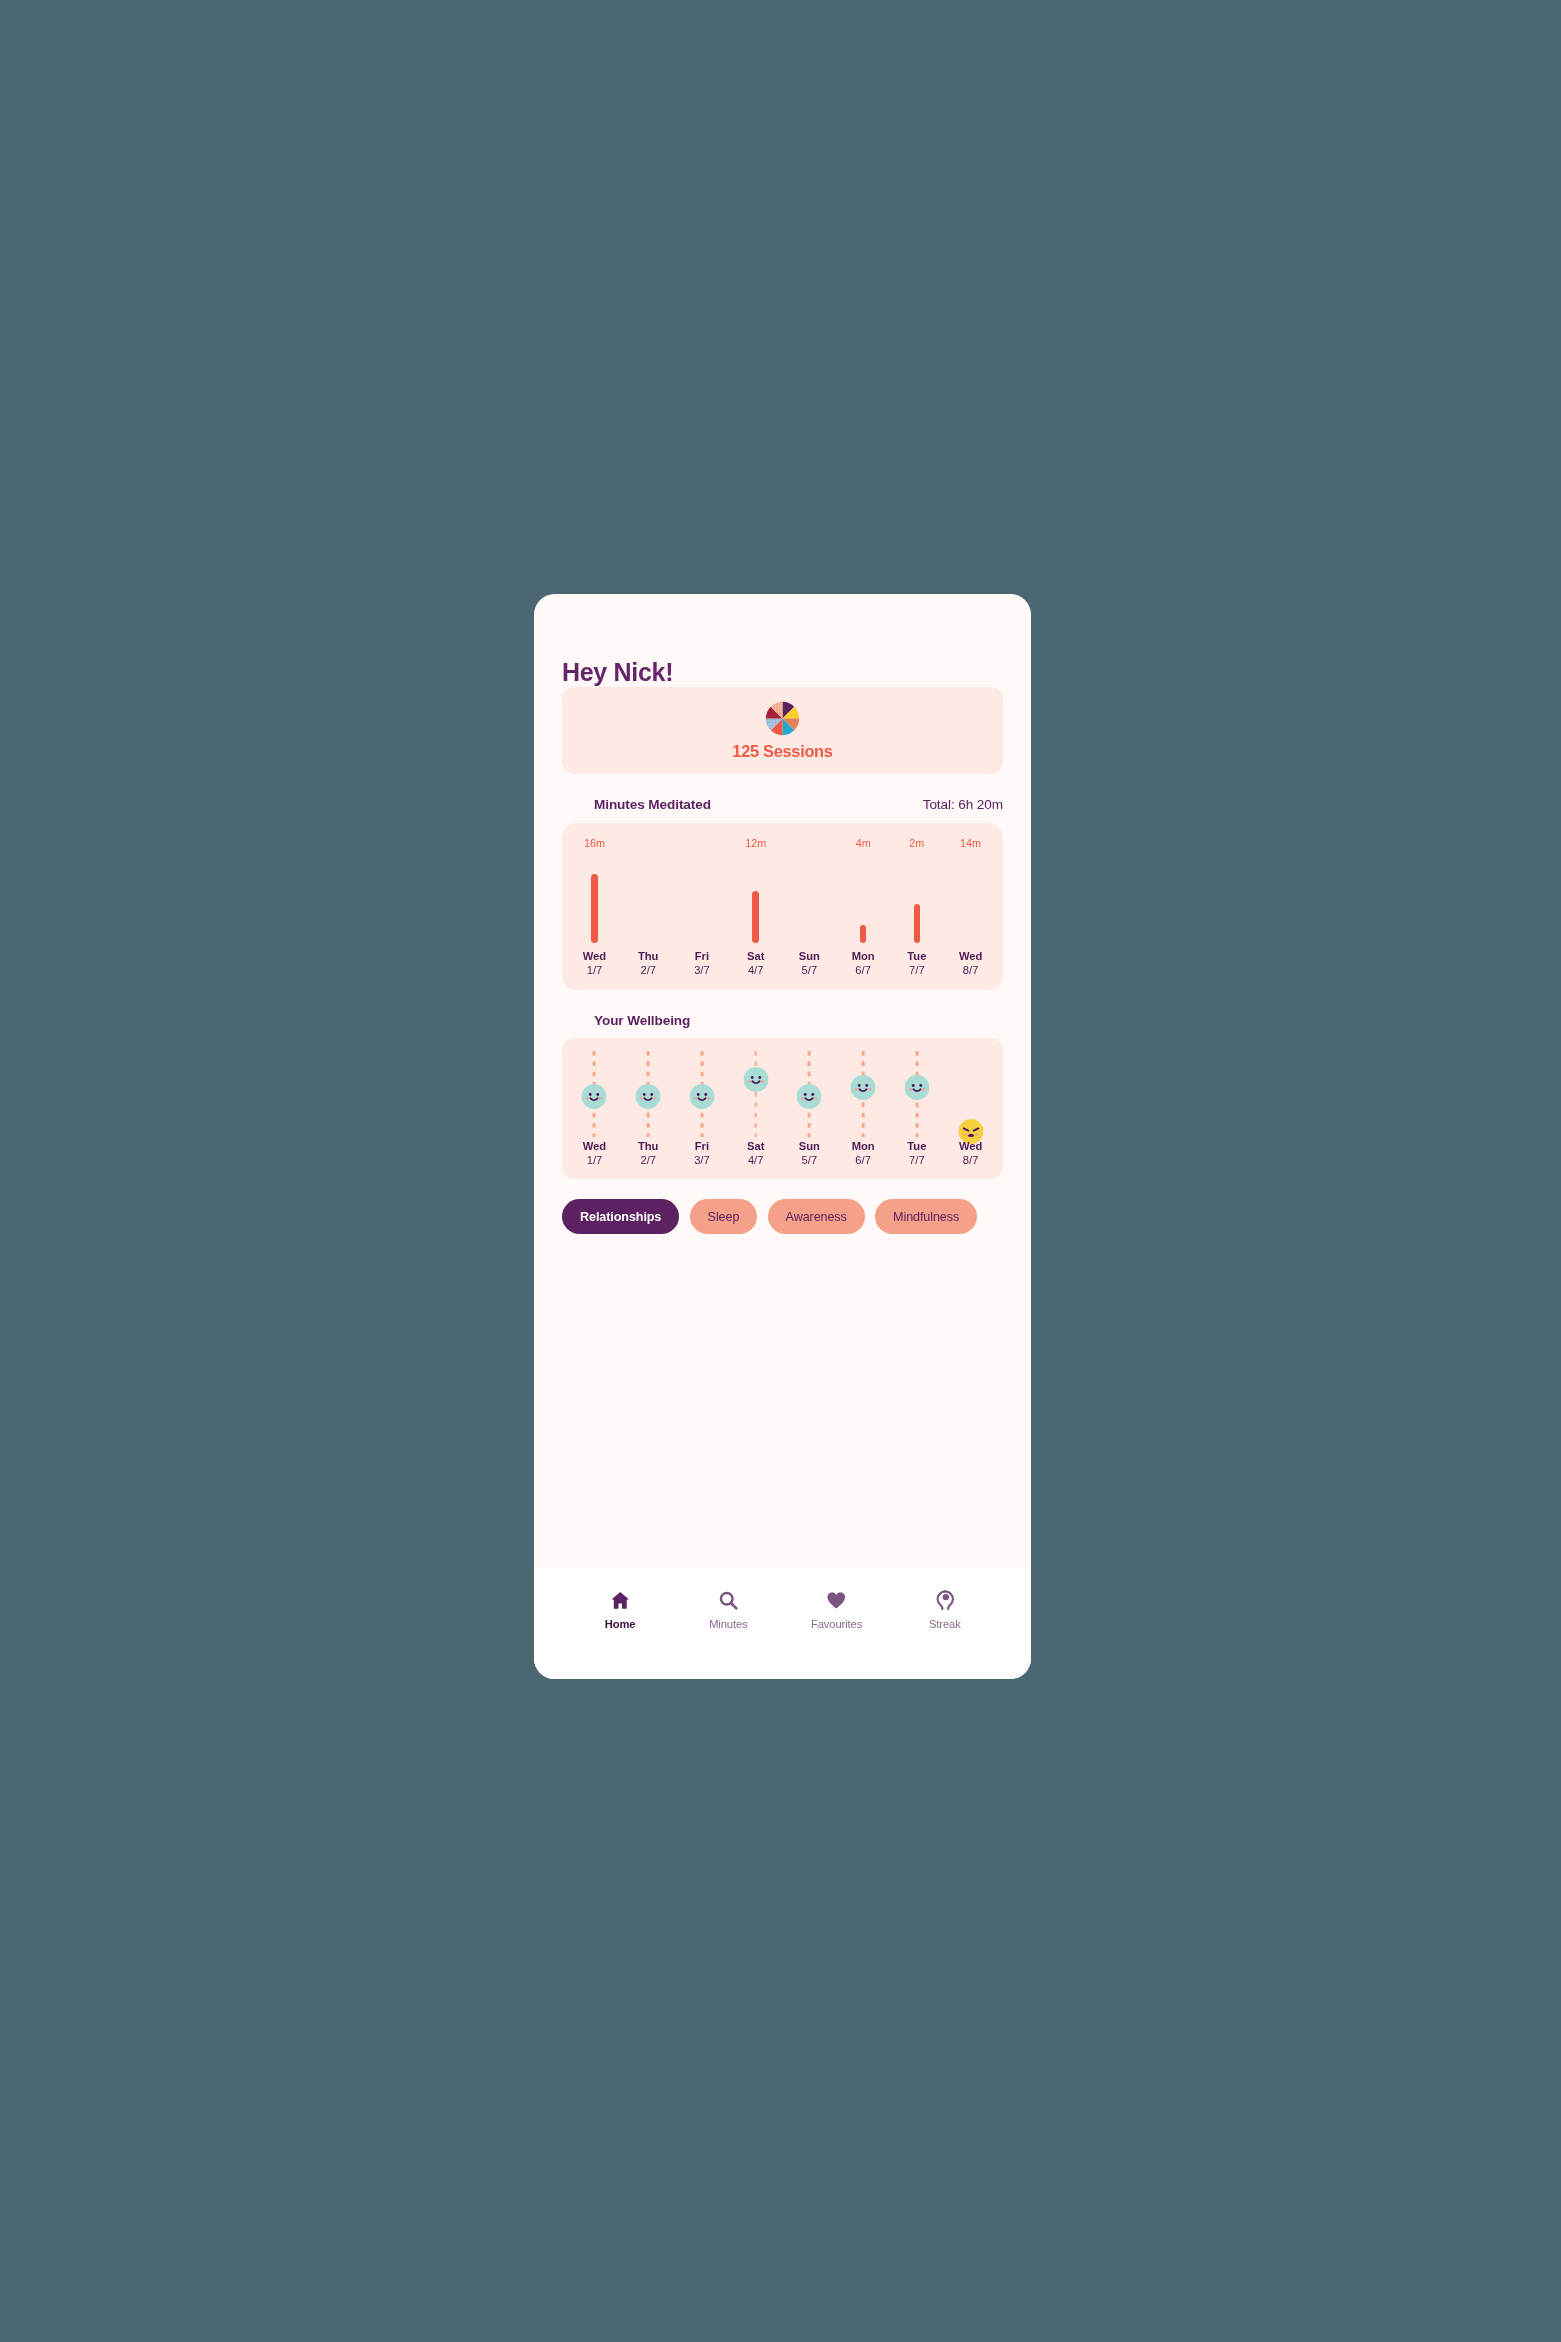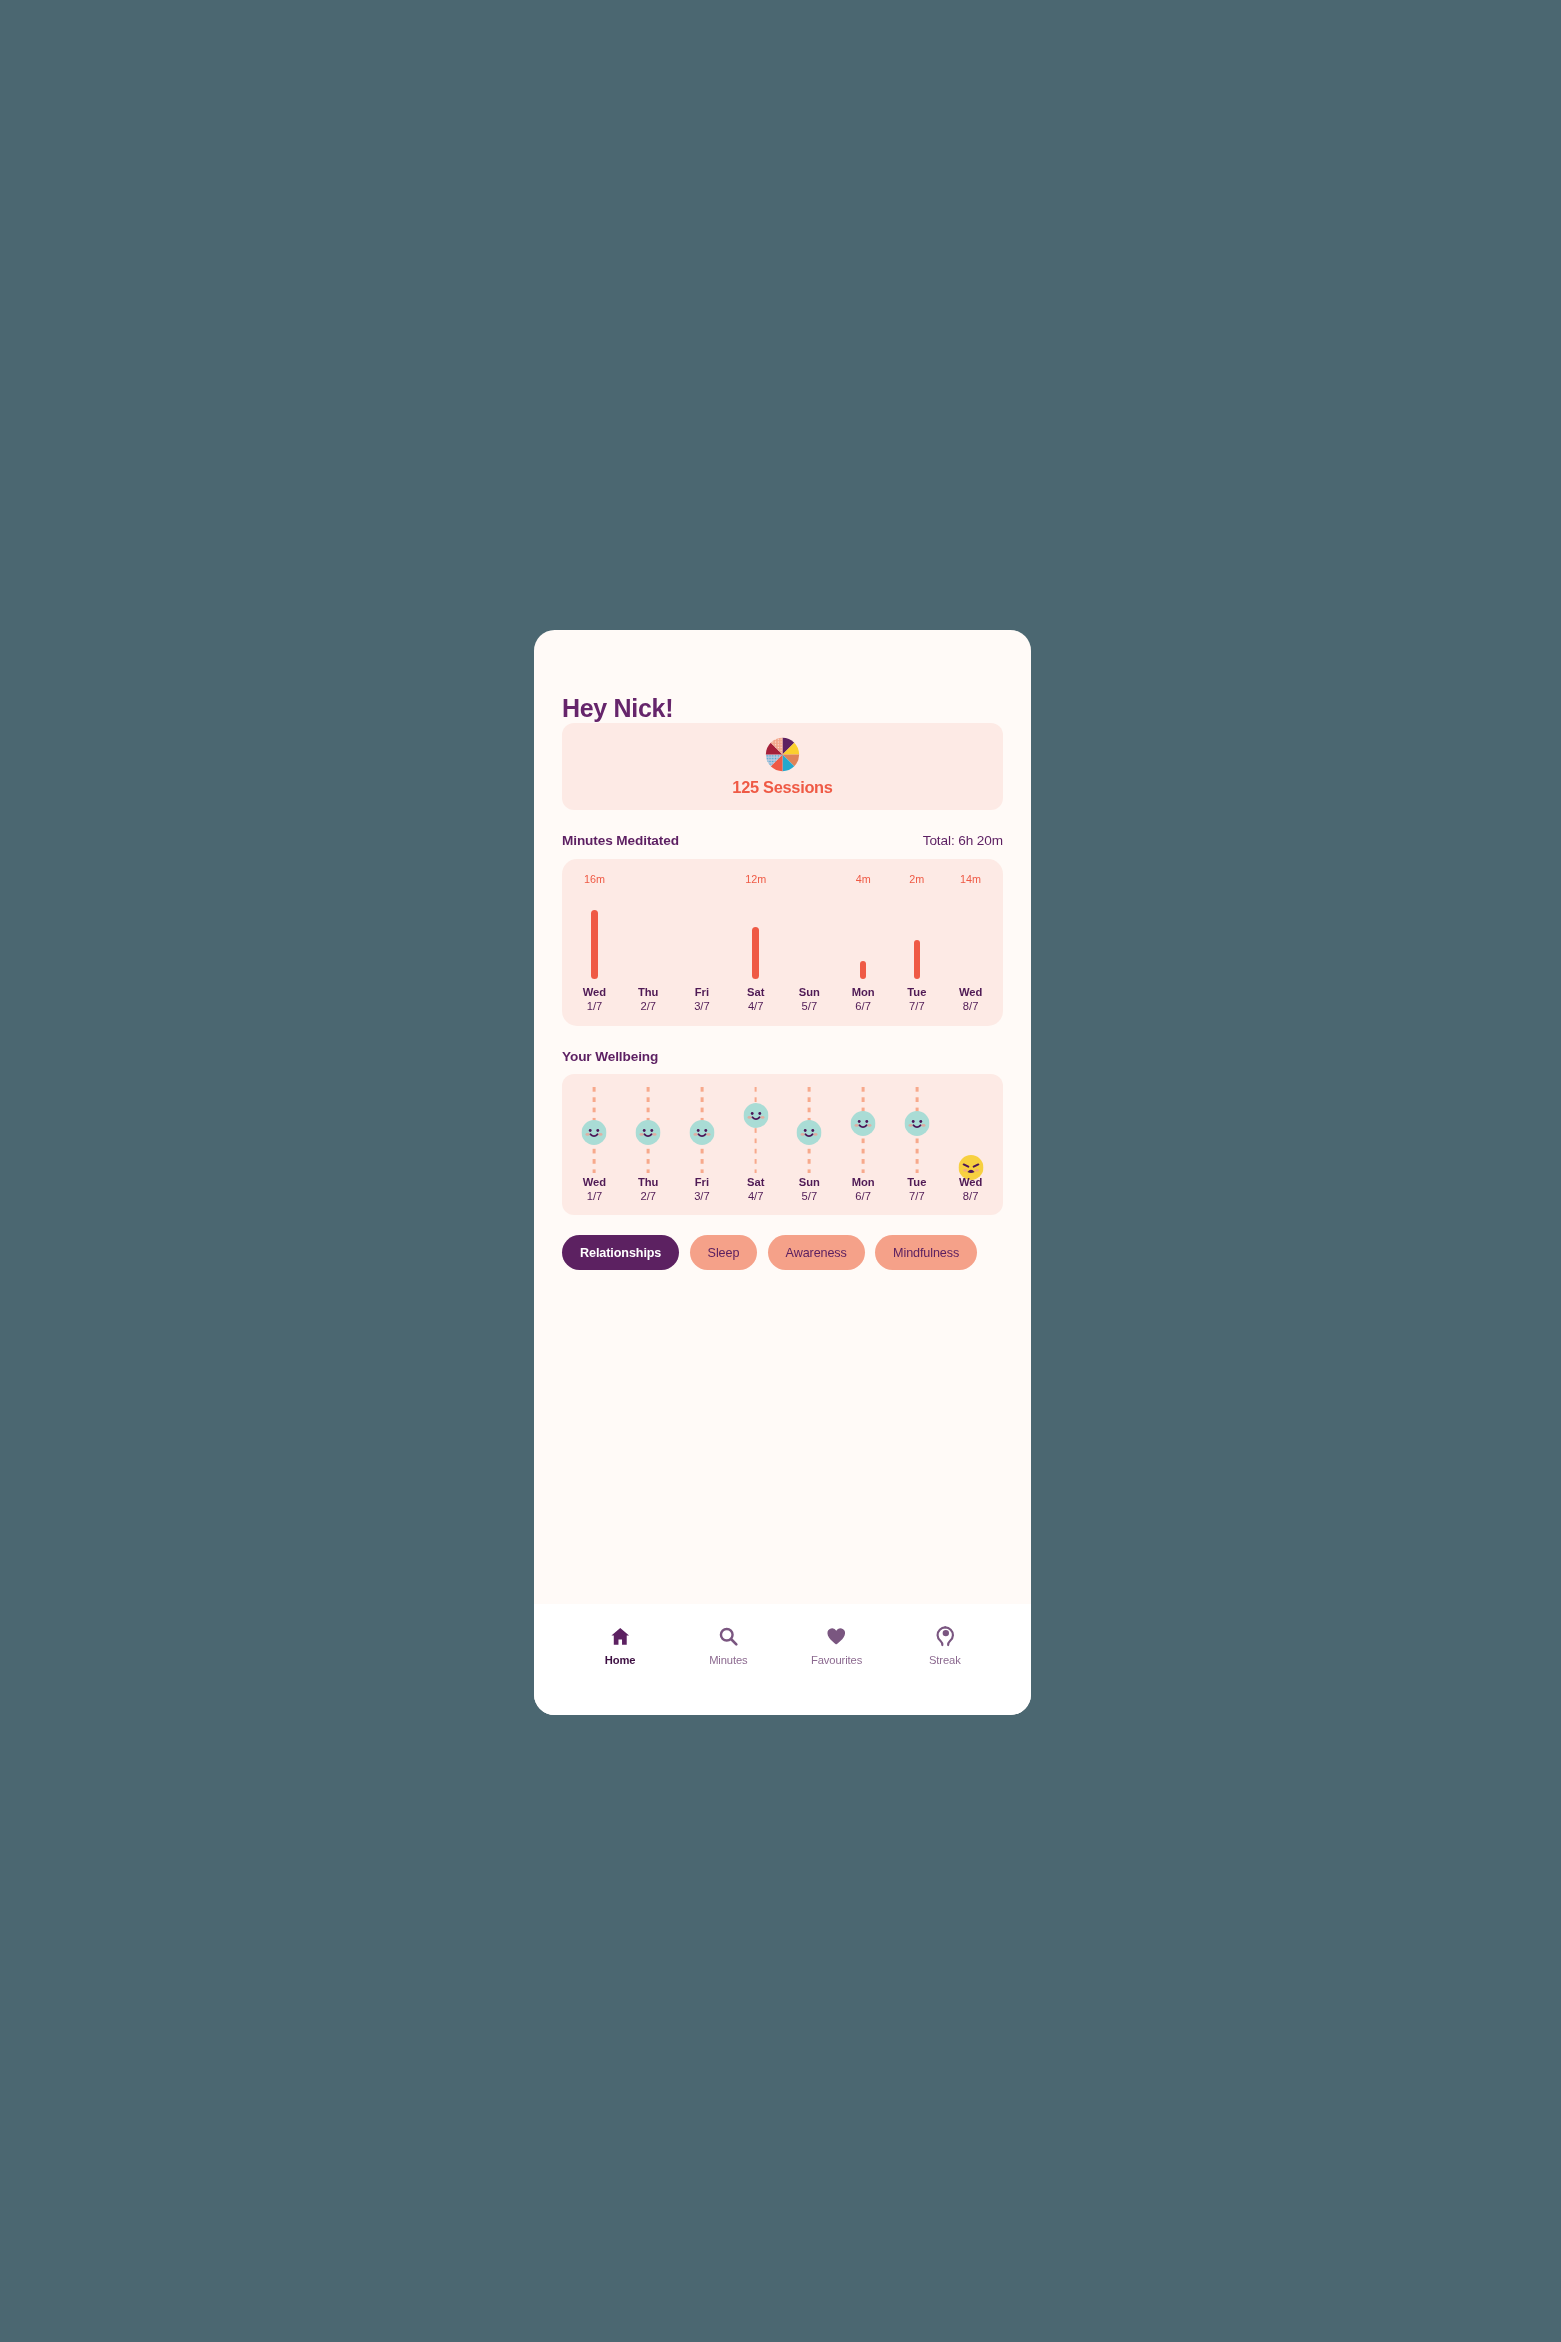--- a/index.html
+++ b/index.html
@@ -7,21 +7,21 @@
     width:1562px; height:2342px;
     background:#4b6771;
     font-family:"Liberation Sans", sans-serif;
     overflow:hidden;
   }
   #stage { position:relative; width:1562px; height:2342px; }
 
   
   #phone {
     position:absolute;
-    left:534px; top:630px;
+    left:534px; top:594px;
     width:497px; height:1085px;
     background:#fffaf7;
     border-radius:20.6px;
     overflow:hidden;
     display:flex; flex-direction:column;
   }
 
   
   .content {
     flex:1 1 auto;
@@ -63,20 +63,21 @@
     letter-spacing:-0.3px;
   }
 
   
   .sec-head {
     display:flex;
     align-items:center;
     justify-content:space-between;
     margin-top:23.4px;
     margin-bottom:10.3px;
+    margin-left:32px;
   }
   .sec-title {
     color:#5c1f62;
     font-size:13.6px;
     font-weight:bold;
     letter-spacing:-0.1px;
   }
   .sec-total {
     color:#5c1f62;
     font-size:13.6px;

